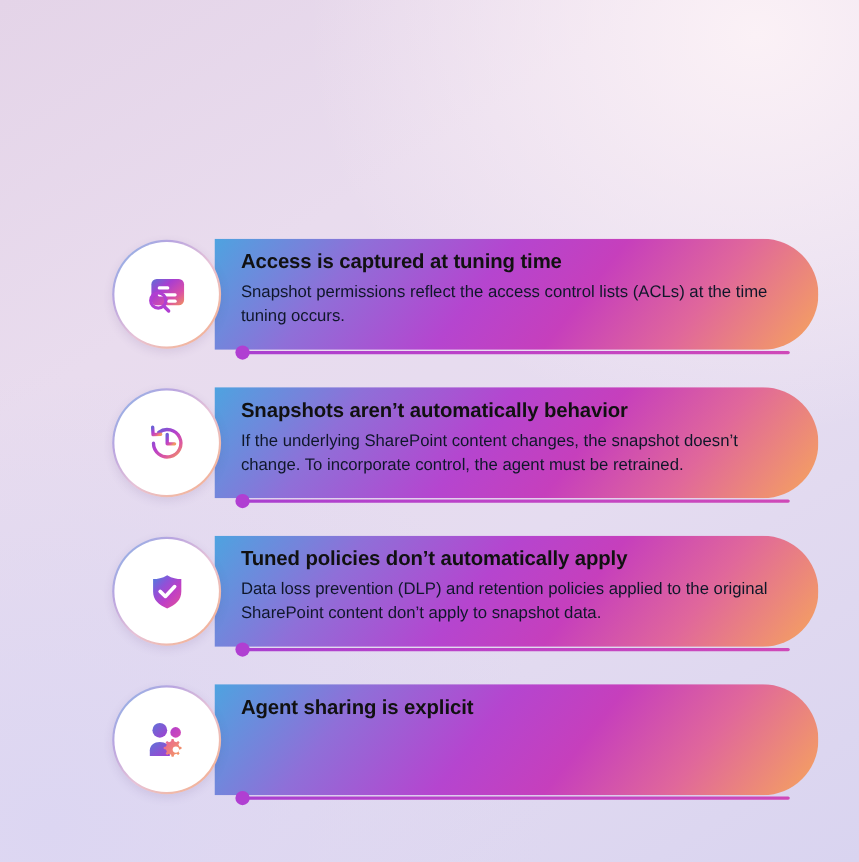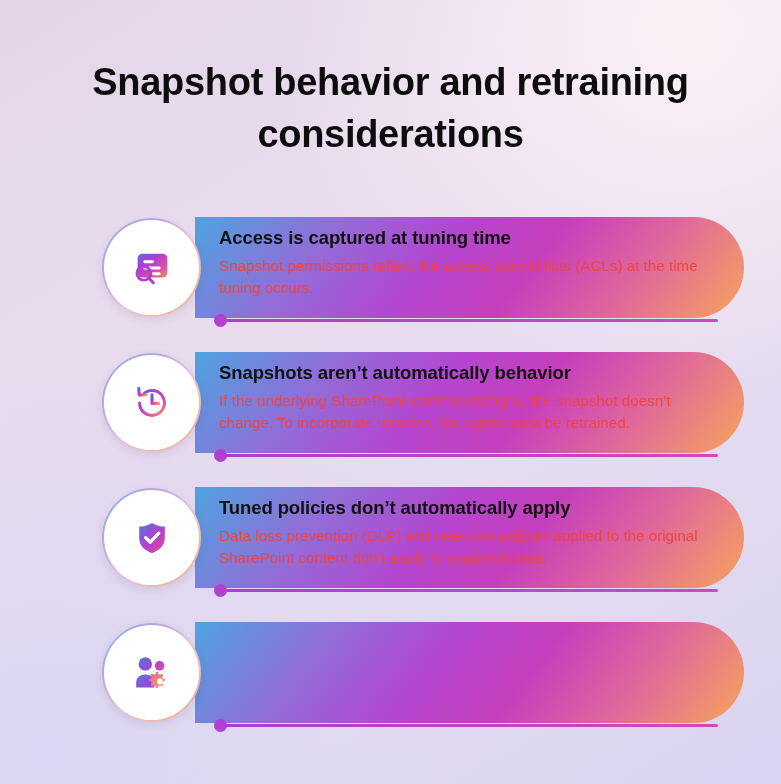--- a/index.html
+++ b/index.html
@@ -124,32 +124,29 @@
   .card-heading {
     font-size: 18.5px;
     font-weight: 700;
     color: #111111;
     letter-spacing: -0.1px;
     margin-bottom: 6px;
   }
   .card-body {
     font-size: 15.2px;
     line-height: 1.42;
-    color: #ef4444;
+    color: #0f172a;
     max-width: 500px;
   }
 </style>
 </head>
 <body>
 
 <div class="page">
 
-  <div class="title-wrap">
-    <h1 class="title">Snapshot behavior and retraining considerations</h1>
-  </div>
 
   <div class="cards">
 
     <div class="card-row">
       <div class="pill"></div>
       <div class="rail"></div>
       <div class="rail-dot"></div>
 
       <div class="icon-badge">
         <div class="icon-badge-inner">
@@ -196,21 +193,21 @@
             </defs>
             <path d="M11 24a13 13 0 1 0 5-10.3" fill="none" stroke="url(#g2)" stroke-width="3.2" stroke-linecap="round"></path>
             <path d="M10.2 8.6 L10.6 15.8 L17.8 15.4" fill="none" stroke="url(#g2)" stroke-width="3.2" stroke-linecap="round" stroke-linejoin="round"></path>
             <path d="M24 15.5 V24.5 H31" fill="none" stroke="url(#g2)" stroke-width="3.2" stroke-linecap="round" stroke-linejoin="round"></path>
           </svg>
         </div>
       </div>
 
       <div class="card-text">
         <div class="card-heading">Snapshots aren’t automatically behavior</div>
-        <div class="card-body">If the underlying SharePoint content changes, the snapshot doesn’t change. To incorporate updates, the agent must be retrained.</div>
+        <div class="card-body">If the underlying SharePoint content changes, the snapshot doesn’t change. To incorporate control, the agent must be retrained.</div>
       </div>
     </div>
 
     <div class="card-row">
       <div class="pill"></div>
       <div class="rail"></div>
       <div class="rail-dot"></div>
 
       <div class="icon-badge">
         <div class="icon-badge-inner">
@@ -260,17 +257,18 @@
             <circle cx="17" cy="14.5" r="7" fill="url(#g4a)"></circle>
             <circle cx="32" cy="16.5" r="5" fill="url(#g4b)"></circle>
             <path d="M7.5 33.5c0-5 4.3-8 9.5-8s9.5 3 9.5 8v5.5H7.5z" fill="url(#g4a)"></path>
             <path d="M34.2 24.5h-0.6l-0.5 2.3-2.2 0.9-2-1.3-1.5 1.5 1.3 2-0.9 2.2-2.3 0.5v2.1l2.3 0.5 0.9 2.2-1.3 2 1.5 1.5 2-1.3 2.2 0.9 0.5 2.3h2.1l0.5-2.3 2.2-0.9 2 1.3 1.5-1.5-1.3-2 0.9-2.2 2.3-0.5v-2.1l-2.3-0.5-0.9-2.2 1.3-2-1.5-1.5-2 1.3-2.2-0.9-0.5-2.3z" fill="url(#g4c)" transform="translate(-5.5,-1.5) scale(0.92) translate(3,2)"></path>
             <circle cx="32.2" cy="32.8" r="3" fill="#ffffff"></circle>
           </svg>
         </div>
       </div>
 
       <div class="card-text">
+        <div class="card-heading">Agent sharing is explicit</div>
       </div>
     </div>
 
   </div>
 </div>
 
 </body></html>

